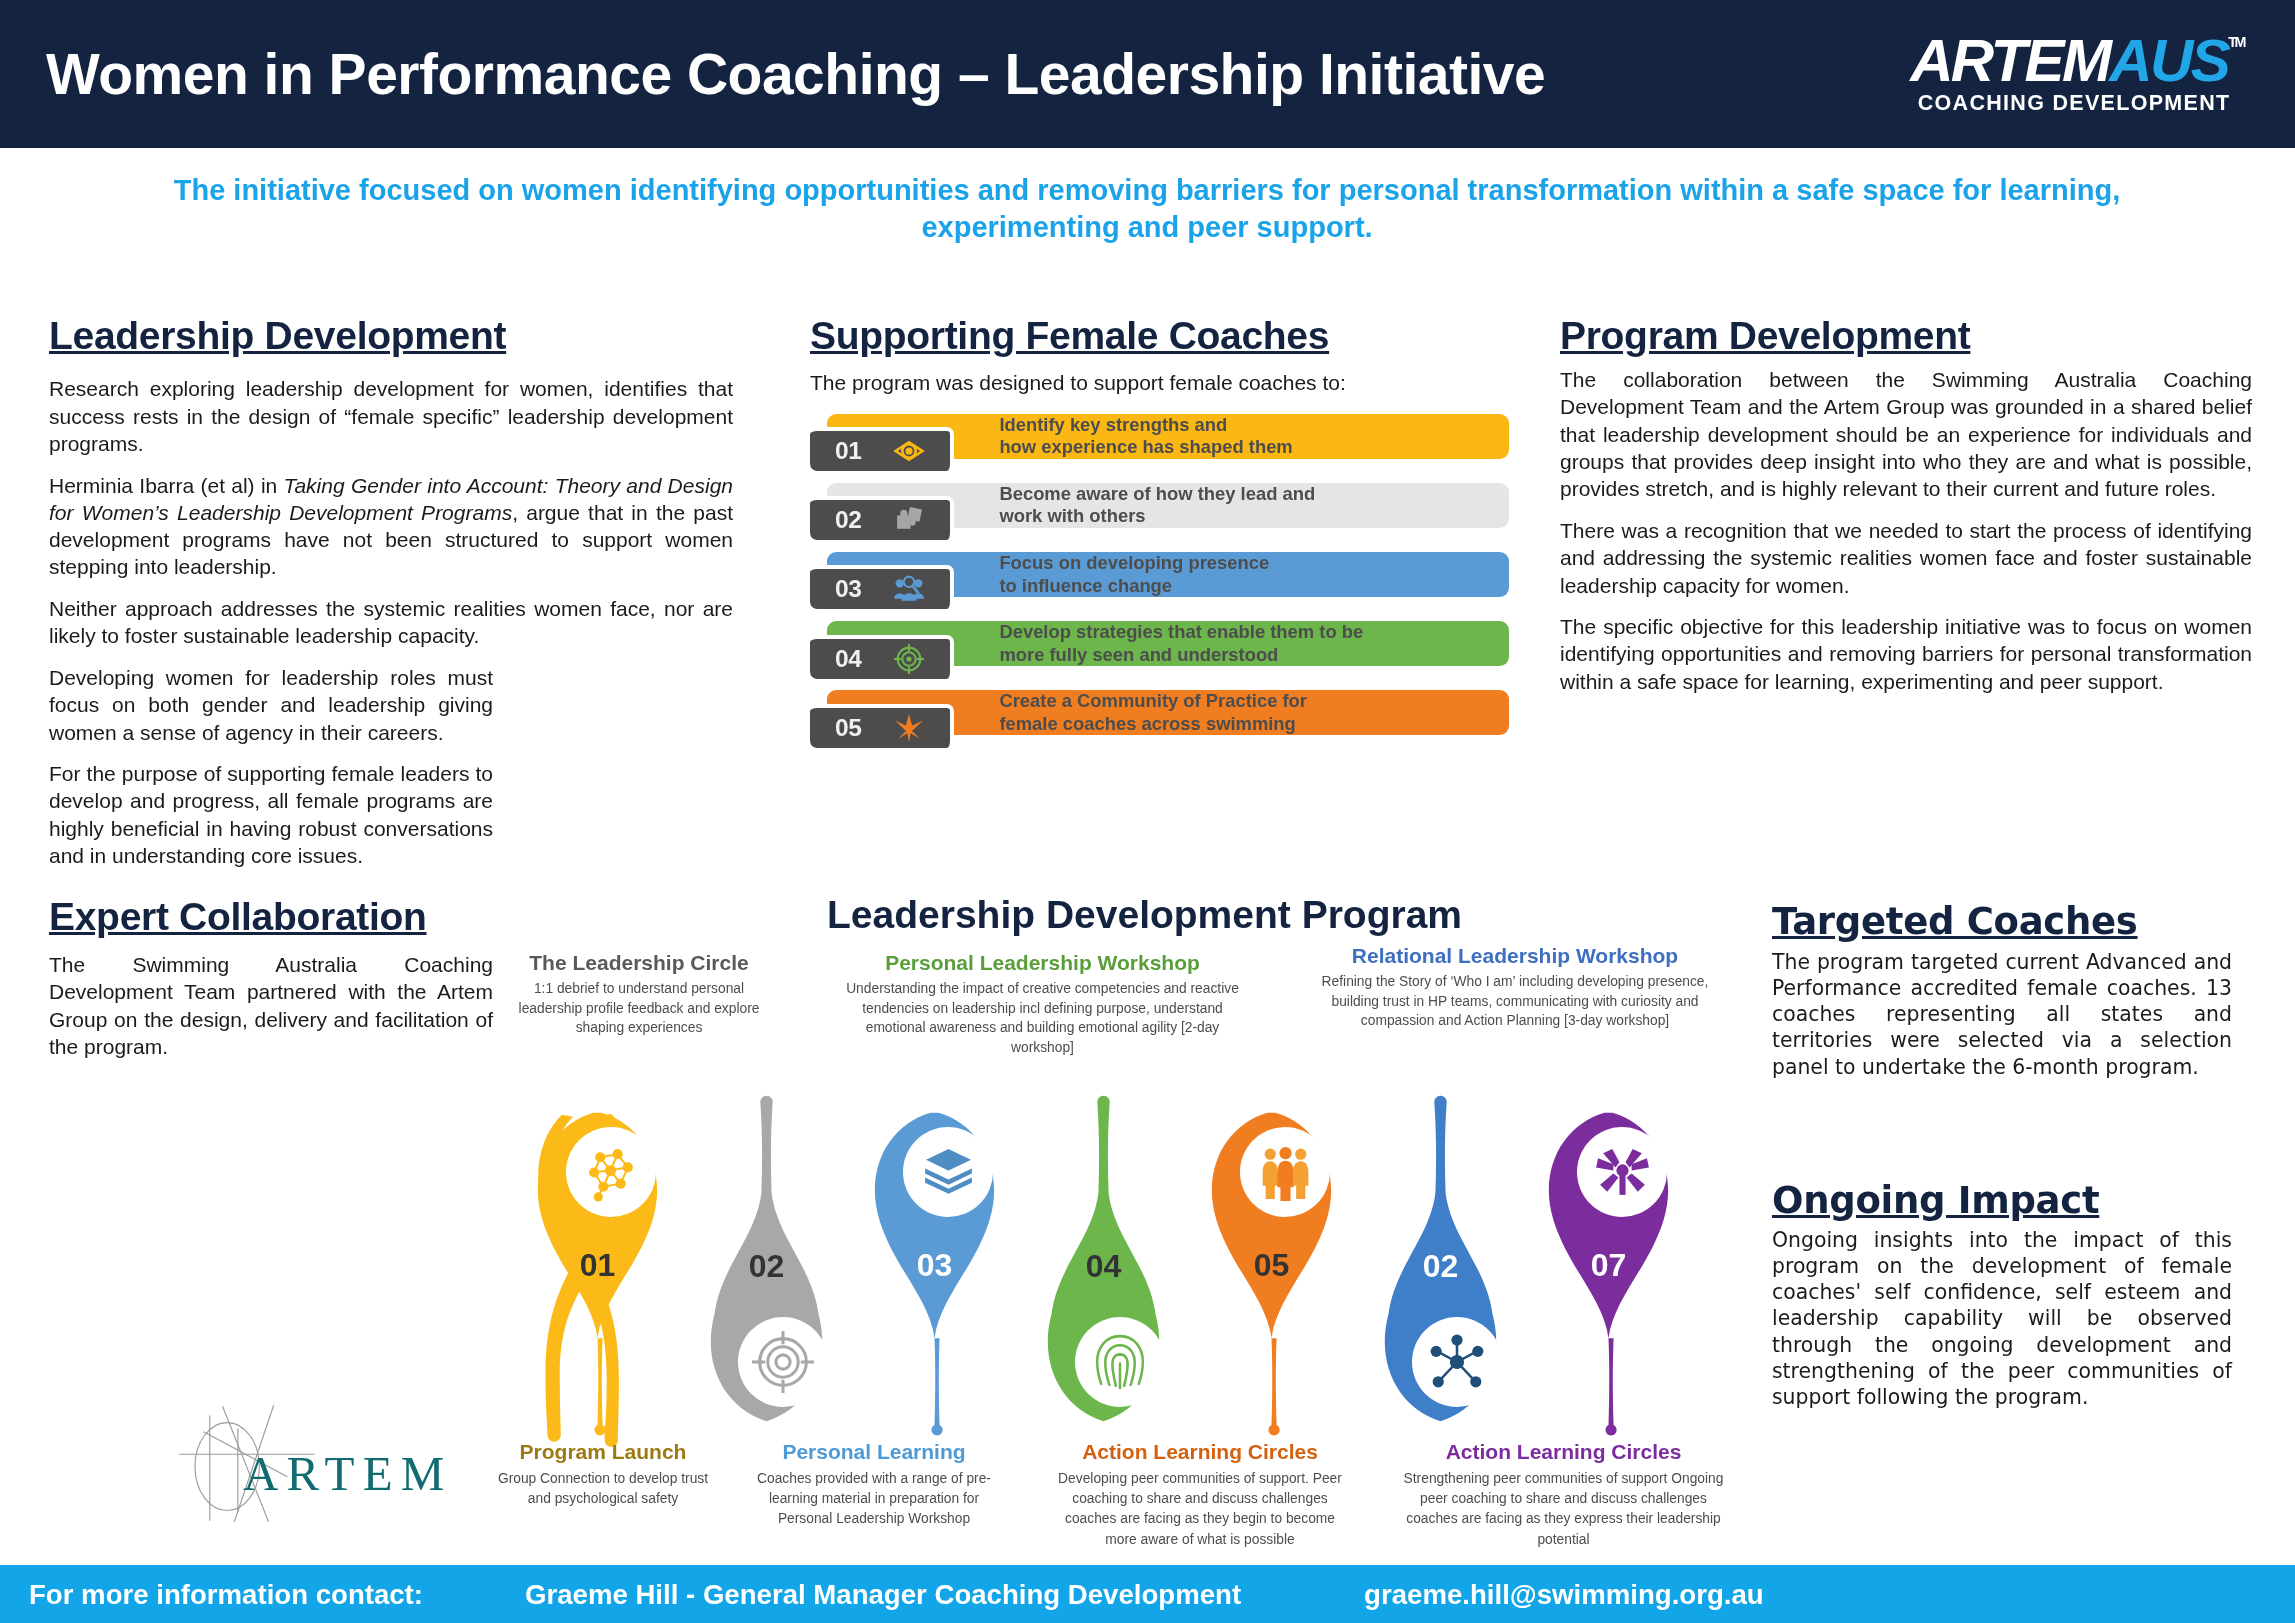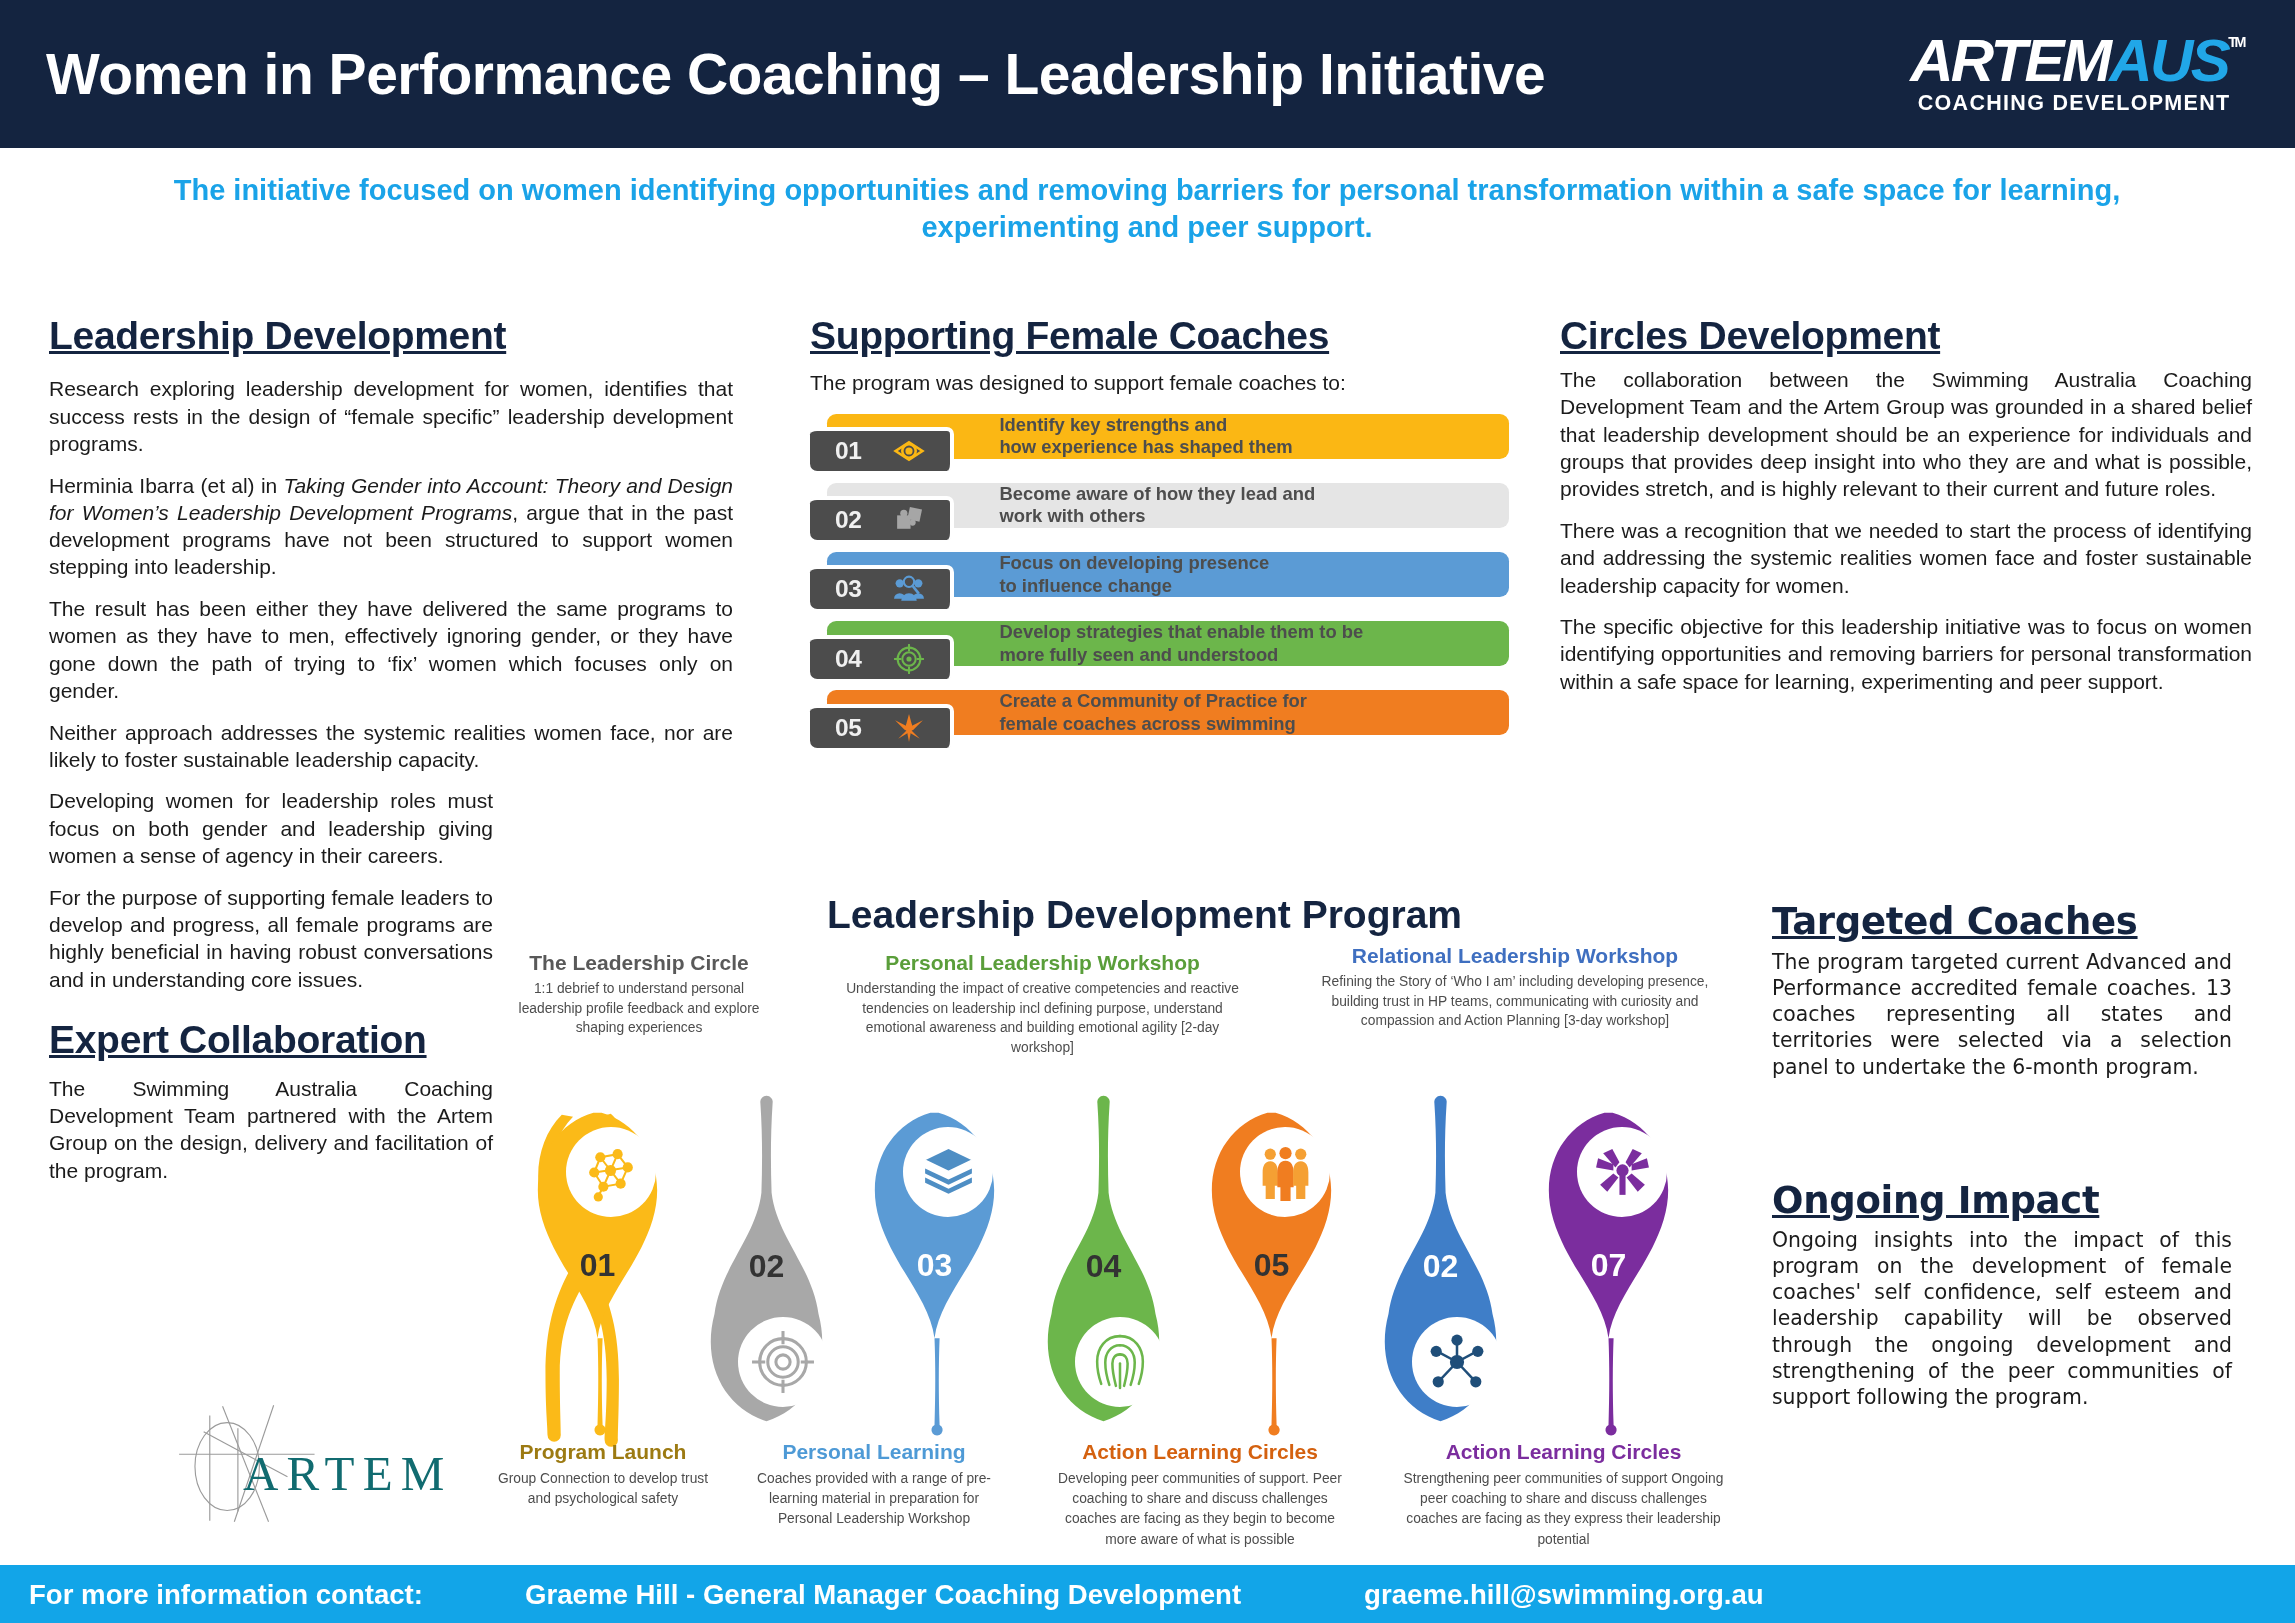--- a/index.html
+++ b/index.html
@@ -171,21 +171,20 @@
   </div>
 </div>
 
 <div id="subtitle">The initiative focused on women identifying opportunities and removing barriers for personal transformation within a safe space for learning, experimenting and peer support.</div>
 
 <div id="left-col">
   <div class="sec-h" id="h-leadership" style="position:static;">Leadership Development</div>
   <div id="left-body">
     <p class="body-p">Research exploring leadership development for women, identifies that success rests in the design of “female specific” leadership development programs.</p>
     <p class="body-p"><span>Herminia Ibarra (et al) in </span><span class="ital">Taking Gender into Account: Theory and Design for Women’s Leadership Development Programs</span><span>, argue that in the past development programs have not been structured to support women stepping into leadership.</span></p>
-    <p class="body-p">The result has been either they have delivered the same programs to women as they have to men, effectively ignoring gender, or they have gone down the path of trying to ‘fix’ women which focuses only on  gender.</p>
     <p class="body-p">Neither approach addresses the systemic realities women face, nor are likely to foster sustainable leadership capacity.</p>
     <p class="body-p narrow">Developing women for leadership roles must focus on both gender and leadership giving women a sense of agency in their careers.</p>
     <p class="body-p narrow">For the purpose of supporting female leaders to develop and progress, all female programs are highly beneficial in having robust conversations and in understanding core issues.</p>
   </div>
   <div class="sec-h" id="h-expert">Expert Collaboration</div>
   <div id="expert-body">
     <p class="body-p">The Swimming Australia Coaching Development Team partnered with the Artem Group on the design, delivery and facilitation of the program.</p>
   </div>
 </div>
 
@@ -295,21 +294,21 @@
               <path d="M58 16 L34 28 L10 52 L40 34 Z"></path>
               <circle cx="31" cy="28" r="6"></circle>
             </g>
           </svg>
       </span>
     </div>
   </div>
 </div>
 
 <div id="right-col">
-  <div class="sec-h" id="h-progdev" style="position:static;">Circles Development</div>
+  <div class="sec-h" id="h-progdev" style="position:static;">Program Development</div>
   <div id="right-body">
     <p class="body-p">The collaboration between the Swimming Australia Coaching Development Team and the Artem Group was grounded in a shared belief that leadership development should be an experience for individuals and groups that provides deep insight into who they are and what is possible, provides stretch, and is highly relevant to their current and future roles.</p>
     <p class="body-p">There was a recognition that we needed to start the process of identifying and addressing the systemic realities women face and foster sustainable leadership capacity for women.</p>
     <p class="body-p">The specific objective for this leadership initiative was to focus on women identifying opportunities and removing barriers for personal transformation within a safe space for learning, experimenting and peer support.</p>
   </div>
 </div>
 
 <div id="targeted-block">
   <div class="sec-h" id="h-targeted" style="position:static;">Targeted Coaches</div>
   <p class="body-p">The program targeted current Advanced and Performance accredited female coaches. 13 coaches representing all states and territories were selected via a selection panel to undertake the 6-month program.</p>

